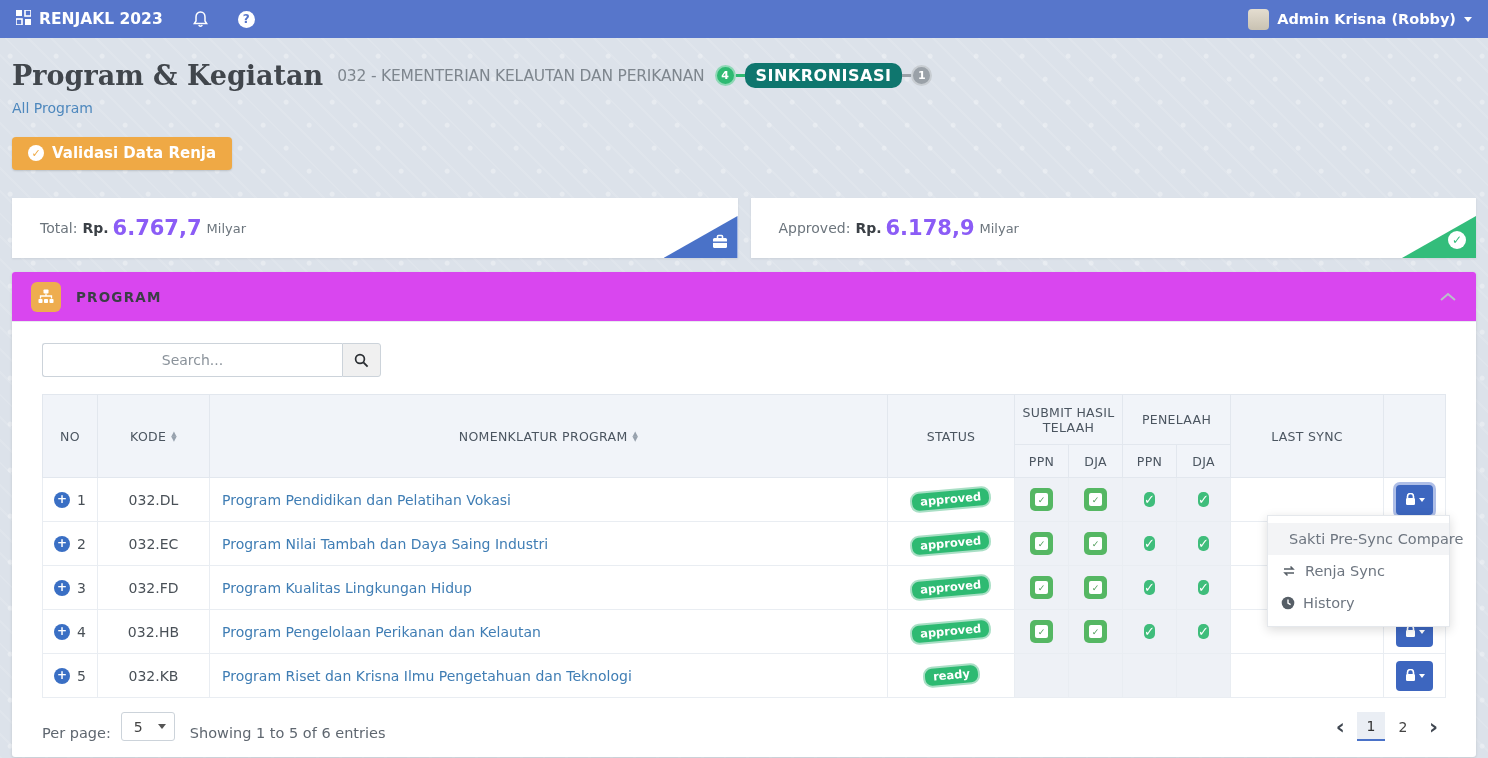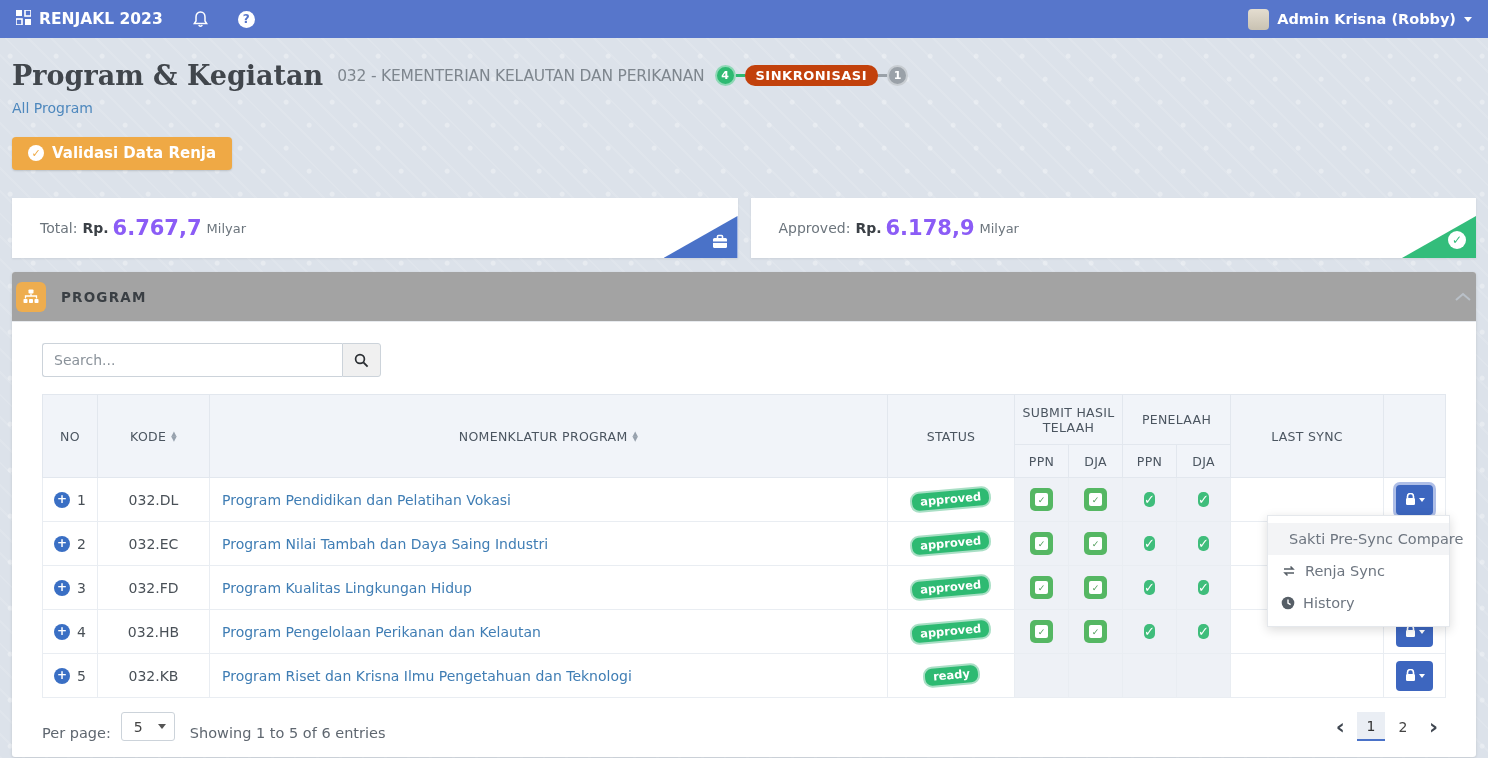--- a/index.html
+++ b/index.html
@@ -25,46 +25,46 @@
   
   .page { padding:0 12px; }
   .page-head { margin-top:22px; display:flex; align-items:center; }
   .page-title { font-family:"DejaVu Serif","Liberation Serif",serif; font-weight:bold; font-size:27px; color:#41464c; }
   .page-subtitle { margin-left:14px; color:#7e868e; font-size:15.5px; letter-spacing:-.2px; }
   .badge-chain { margin-left:10px; display:flex; align-items:center; }
   .bc-circle { width:21px; height:21px; border-radius:50%; background:#2eba72; border:2px solid #8fd8b6; color:#fff; font-size:11px; font-weight:bold; display:flex; align-items:center; justify-content:center; }
   .bc-circle.gray { background:#9aa1a8; border-color:#c8cdd2; }
   .bc-line { width:9px; height:3px; background:#2eba72; }
   .bc-line.gray { background:#9aa1a8; }
-  .bc-pill { background:#c2410c; color:#fff; font-size:13px; font-weight:bold; letter-spacing:.5px; padding:3px 11px; border-radius:10px;text-align:right; }
+  .bc-pill { background:#0f766e; color:#fff; font-size:16px; font-weight:bold; letter-spacing:.5px; padding:3px 11px; border-radius:10px;text-align:right; }
   .breadcrumb { margin-top:7px; }
   .breadcrumb a { color:#4d87bd; font-size:14px; text-decoration:none; cursor:pointer; }
   .validate-btn { margin-top:20px; display:inline-flex; align-items:center; gap:8px; background:#efa945; border:none; color:#fff; font-weight:bold; font-size:15px; padding:7px 16px 8px; border-radius:4px; cursor:pointer; box-shadow:0 1px 2px rgba(0,0,0,.15); font-family:inherit; }
   .check-circle-orange { width:16px; height:16px; border-radius:50%; background:#fff; color:#efa945; font-size:11px; font-weight:bold; display:flex; align-items:center; justify-content:center; }
   
   .stats { display:flex; gap:13px; margin-top:28px; }
   .stat-card { flex:1; background:#fff; height:60px; position:relative; overflow:hidden; display:flex; align-items:center; padding-left:28px; box-shadow:0 1px 2px rgba(0,0,0,.08); }
   .stat-label { color:#6c757d; font-size:14px; }
   .stat-cur { color:#3b4046; font-weight:bold; font-size:14px; margin-left:5px; }
   .stat-value { color:#8b5cf6; font-weight:bold; font-size:21px; margin-left:4px; }
   .stat-unit { color:#6c757d; font-size:13px; margin-left:5px; }
   .stat-corner { position:absolute; right:0; bottom:0; width:74px; height:42px; clip-path:polygon(100% 0,100% 100%,0 100%); display:flex; align-items:flex-end; justify-content:flex-end; padding:0 10px 9px 0; }
   .stat-corner.blue { background:#4a72c8; }
   .stat-corner.green { background:#33bd7b; }
   .check-circle-white { width:18px; height:18px; border-radius:50%; background:#fff; color:#33bd7b; font-size:12px; font-weight:bold; display:flex; align-items:center; justify-content:center; }
   
   .panel { margin-top:14px; background:#fff; border-radius:3px; box-shadow:0 1px 3px rgba(0,0,0,.12); position:relative; }
-  .panel-head { height:50px; display:flex; align-items:center; padding:0 4px; background:#a3a3a3; border-bottom:1px solid #e7eaee; border-radius:3px 3px 0 0; }
+  .panel-head { height:50px; display:flex; align-items:center; padding:0 19px; background:#d946ef; border-bottom:1px solid #e7eaee; border-radius:3px 3px 0 0; }
   .panel-icon { width:30px; height:30px; background:#eead4f; border-radius:6px; display:flex; align-items:center; justify-content:center; }
   .panel-title { margin-left:15px; font-size:13.5px; font-weight:600; color:#3a3f44; letter-spacing:1.2px; }
   .collapse-btn { margin-left:auto; cursor:pointer; display:flex; align-items:center; }
   .panel-body { padding:21px 30px 16px; }
   
   .search-row { display:flex; }
-  .search-input { width:300px; height:34px; border:1px solid #ccd3da; border-right:none; border-radius:3px 0 0 3px; padding:0 11px; font-size:14px; color:#555; font-family:inherit; outline:none; }
+  .search-input { width:300px; height:34px; border:1px solid #ccd3da; border-right:none; border-radius:3px 0 0 3px; padding:0 11px; font-size:14px; color:#555; font-family:inherit; outline:none;text-align:center; }
   .search-input::placeholder { color:#8a929a; }
   .search-btn { width:39px; height:34px; border:1px solid #ccd3da; background:#f0f0f0; border-radius:0 3px 3px 0; display:flex; align-items:center; justify-content:center; cursor:pointer; }
   
   table { margin-top:17px; width:100%; border-collapse:collapse; }
   th { background:#f1f4f9; border:1px solid #e2e7ee; color:#4b5560; font-size:12.5px; font-weight:400; letter-spacing:.3px; text-align:center; padding:4px 6px; }
   tr.h1 th { height:50px; }
   tr.h2 th { height:33px; }
   td { border:1px solid #e9edf2; font-size:14px; color:#495057; height:44px; background:#fff; text-align:center; padding:2px 6px; }
   td.name-cell { text-align:left; padding-left:12px; }
   td.name-cell a { color:#3f7db4; text-decoration:none; cursor:pointer; }

